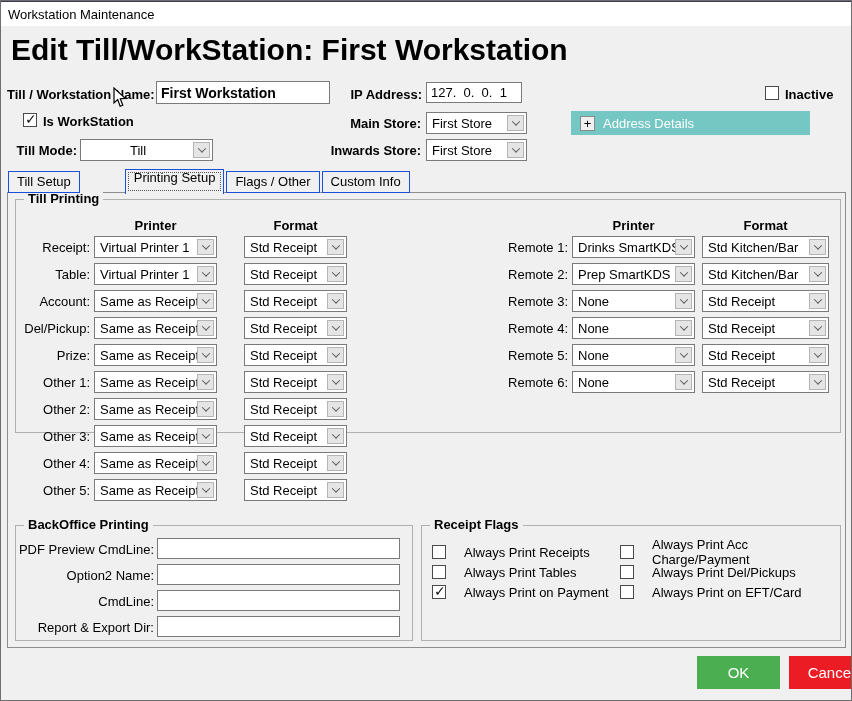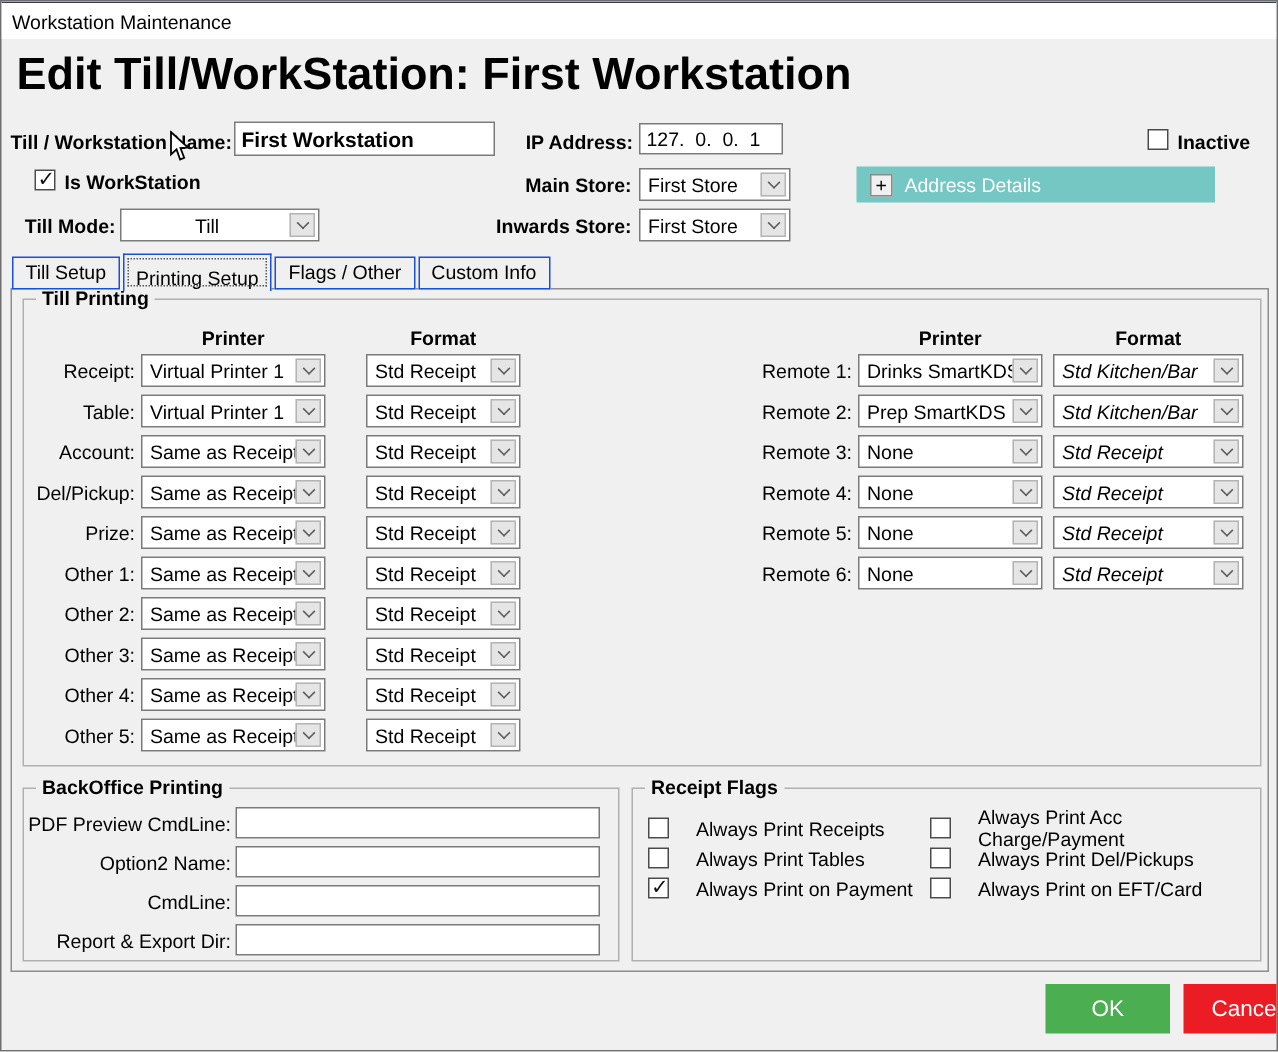--- a/index.html
+++ b/index.html
@@ -47,22 +47,22 @@
     content:"\2713"; position:absolute; left:1px; top:-3px; font-size:14px; color:#111;
   }
   .cbrow { display:flex; align-items:center; gap:18px; height:20px; }
   
   .tabs { position:absolute; left:7px; top:168px; display:flex; align-items:flex-end; z-index:3; }
   .tab {
     height:22px; border:1px solid #1d4ed8; background:#f0f0f0; padding:2px 8px 0 8px;
     margin-right:2px; font-size:13px; white-space:nowrap;
   }
   .tab.active {
-    height:25px; padding-top:8px; border-bottom:none; position:relative; z-index:4;
-    outline:1px dotted #555; outline-offset:-4px; margin-bottom:-1px;
+    height:25px; padding-top:0; border-bottom:none; position:relative; z-index:4;
+    outline:1px dotted #555; outline-offset:-4px; margin-bottom:-1px;margin-left:43px;
   }
   .panel {
     position:absolute; left:6px; top:191px; width:839px; height:456px;
     border:1px solid #8d8d8d; background:#f0f0f0; z-index:1;
   }
   .group { position:absolute; border:1px solid #b0b0b0; background:#f0f0f0; z-index:2; }
   .group-title {
     position:absolute; top:-9px; left:8px; background:#f0f0f0; padding:0 4px;
     font-weight:bold; font-size:13px; white-space:nowrap;
   }
@@ -71,21 +71,21 @@
   .tp-row { position:relative; height:27px; }
   .tp-label { position:absolute; top:4px; font-size:13px; white-space:nowrap; }
   .tp-row .combo { top:0; height:22px; }
   .left-rows { left:2px; width:340px; }
   .left-rows .tp-label { left:0; width:72px; text-align:right; }
   .left-rows .pcombo { left:76px; width:123px; }
   .left-rows .fcombo { left:226px; width:103px; }
   .right-rows { left:464px; width:360px; }
   .right-rows .tp-label { left:0; width:88px; text-align:right; }
   .right-rows .pcombo { left:92px; width:123px; }
-  .right-rows .fcombo { left:222px; width:127px;font-style:italic; }
+  .right-rows .fcombo { left:222px; width:127px; }
   .bo-row { position:relative; height:26px; }
   .bo-label { position:absolute; left:0; top:4px; width:138px; text-align:right; font-size:13px; white-space:nowrap; }
   .bo-row .txt { left:141px; top:0; width:243px; height:21px; }
   .banner {
     position:absolute; left:570px; top:110px; width:239px; height:24px; display:flex;
     align-items:center; color:#fdfdfd; font-size:13px;
   }
   .plusbox {
     width:15px; height:15px; background:#f0f0f0; border:1px solid #8a8a8a; margin:0 8px 0 9px;
     display:flex; align-items:center; justify-content:center; font-size:13px; color:#000; line-height:1;
@@ -144,21 +144,21 @@
   </div>
 
   <div class="tabs">
     <div class="tab">Till Setup</div>
     <div class="tab active">Printing Setup</div>
     <div class="tab">Flags / Other</div>
     <div class="tab">Custom Info</div>
   </div>
   <div class="panel"></div>
 
-  <div class="group" style="left:14px; top:198px; width:826px; height:312px;">
+  <div class="group" style="left:14px; top:198px; width:826px; height:234px;">
     <span class="group-title">Till Printing</span>
 
     <span class="hdr" style="left:78px; width:123px;">Printer</span>
     <span class="hdr" style="left:228px; width:103px;">Format</span>
     <span class="hdr" style="left:556px; width:123px;">Printer</span>
     <span class="hdr" style="left:686px; width:127px;">Format</span>
 
     <div class="tp-rows left-rows">
       <div class="tp-row">
         <span class="tp-label">Receipt:</span>

